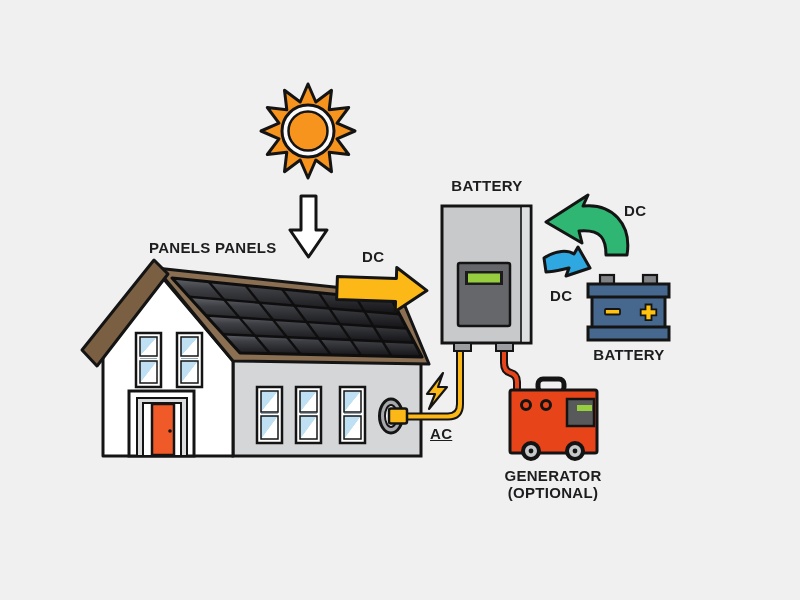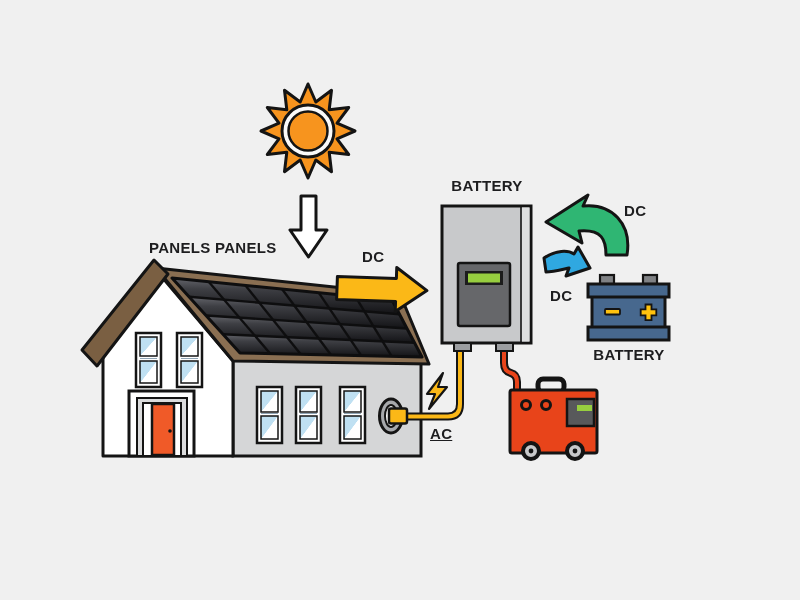--- a/index.html
+++ b/index.html
@@ -171,13 +171,17 @@
   </g>
 </svg>
 
 <div class="lbl" id="lbl-solar">PANELS PANELS</div>
 <div class="lbl" id="lbl-dc-panels">DC</div>
 <div class="lbl center" id="lbl-inverter">BATTERY</div>
 <div class="lbl" id="lbl-dc-green">DC</div>
 <div class="lbl" id="lbl-dc-blue">DC</div>
 <div class="lbl center" id="lbl-battery">BATTERY</div>
 <div class="lbl" id="lbl-ac">AC</div>
+<div class="lbl center" id="lbl-generator">
+  <div>GENERATOR</div>
+  <div>(OPTIONAL)</div>
+</div>
 </div>
 
 </body></html>

